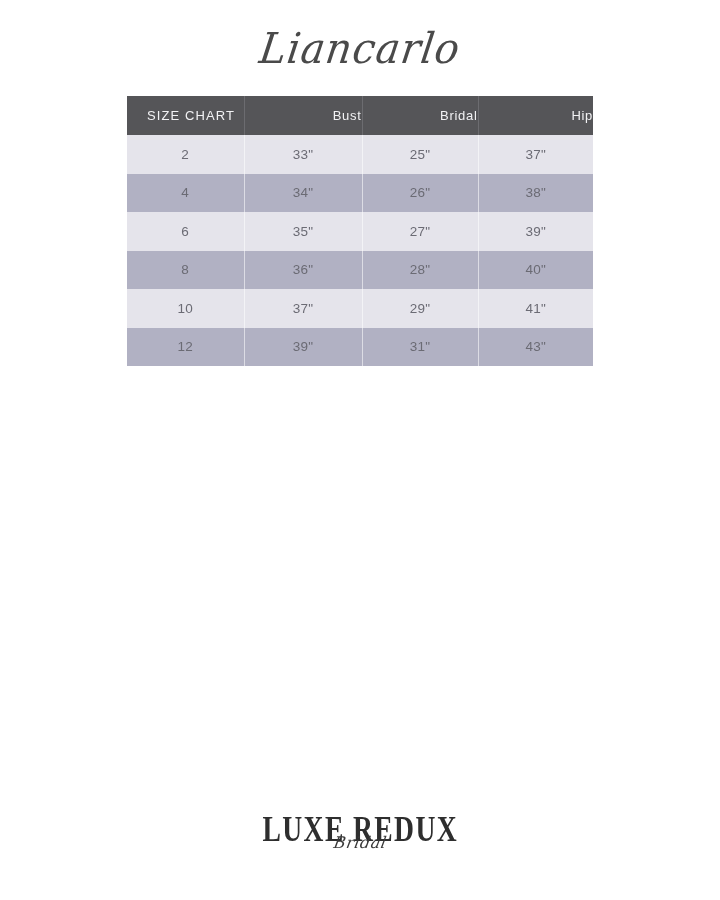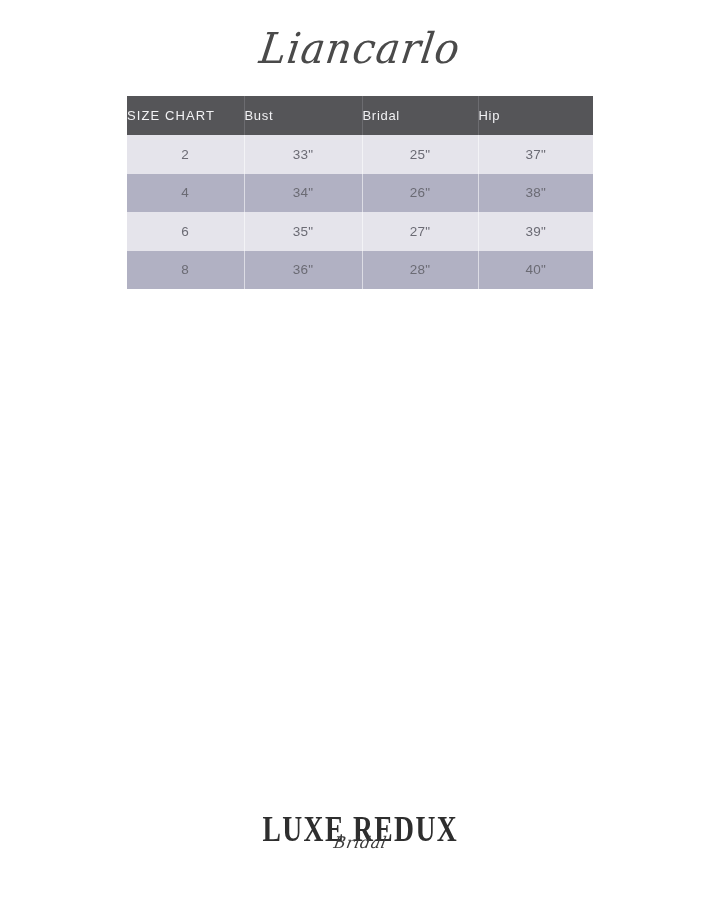--- a/index.html
+++ b/index.html
@@ -59,23 +59,24 @@
     font-size: 13px;
     font-weight: 400;
     letter-spacing: 0.7px;
     padding: 0;
     border-right: 1px solid #6c6c70;
     vertical-align: middle;
   }
   .chart thead th:last-child { border-right: none; margin-left: 28px; }
   .chart thead th.th-size {
     text-align: left;
+    padding-left: 20px;
     letter-spacing: 1.1px;
   }
-  .chart thead th.th-meas { text-align: left; }
+  .chart thead th.th-meas { text-align: right; }
 
   .chart tbody td {
     height: 38.5px;
     font-size: 13.5px;
     font-weight: 400;
     color: #6b6b74;
     text-align: center;
     padding: 0;
     vertical-align: middle;
     letter-spacing: 0.3px;
@@ -160,19 +161,31 @@
       <td>35"</td>
       <td>27"</td>
       <td>39"</td>
     </tr>
     <tr class="row-dark">
       <td>8</td>
       <td>36"</td>
       <td>28"</td>
       <td>40"</td>
     </tr>
+    <tr class="row-light">
+      <td>10</td>
+      <td>37"</td>
+      <td>29"</td>
+      <td>41"</td>
+    </tr>
+    <tr class="row-dark">
+      <td>12</td>
+      <td>39"</td>
+      <td>31"</td>
+      <td>43"</td>
+    </tr>
   </tbody>
 </table>
 
 <div class="footer-logo">
   <div class="logo-main">LUXE REDUX</div>
   <div class="logo-sub">Bridal</div>
 </div>
 
 </body></html>

